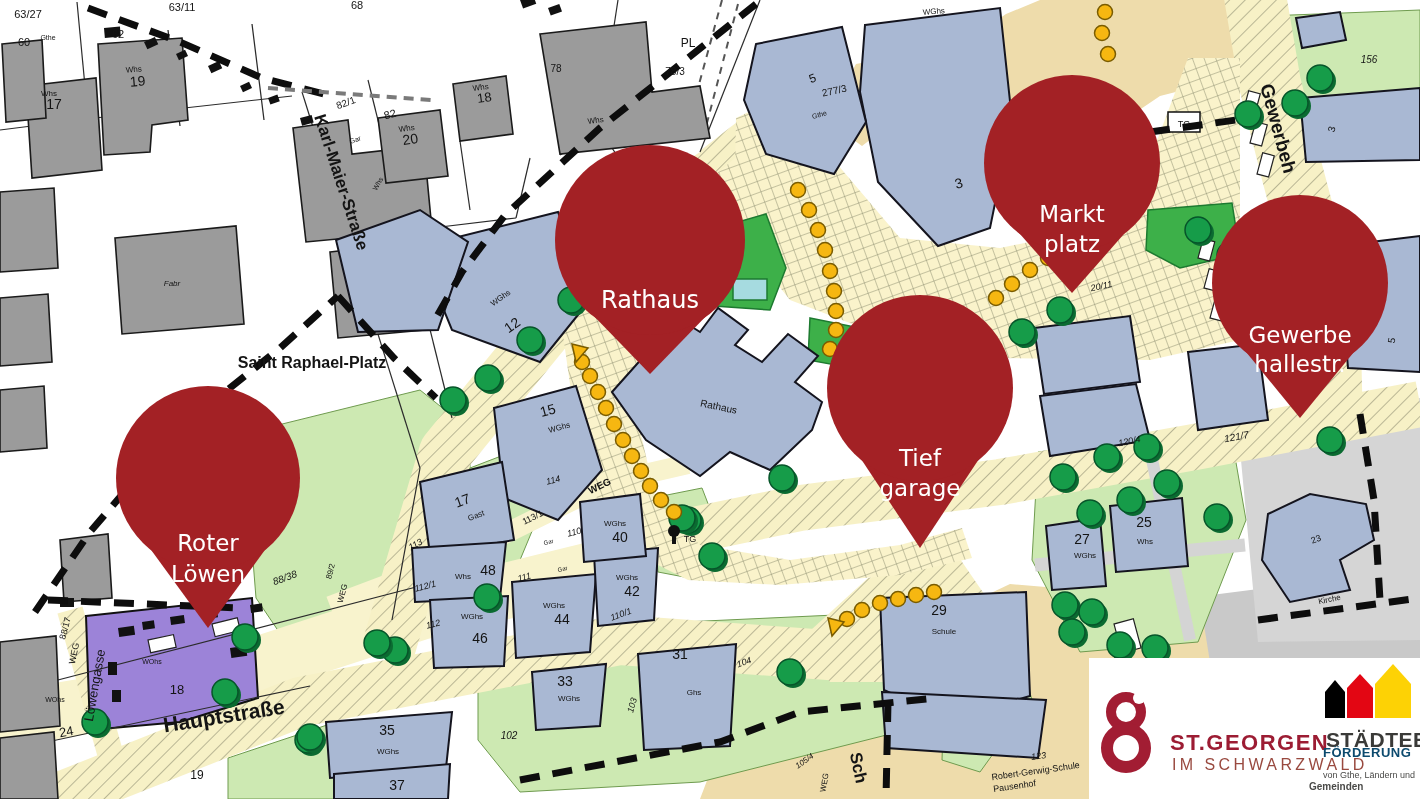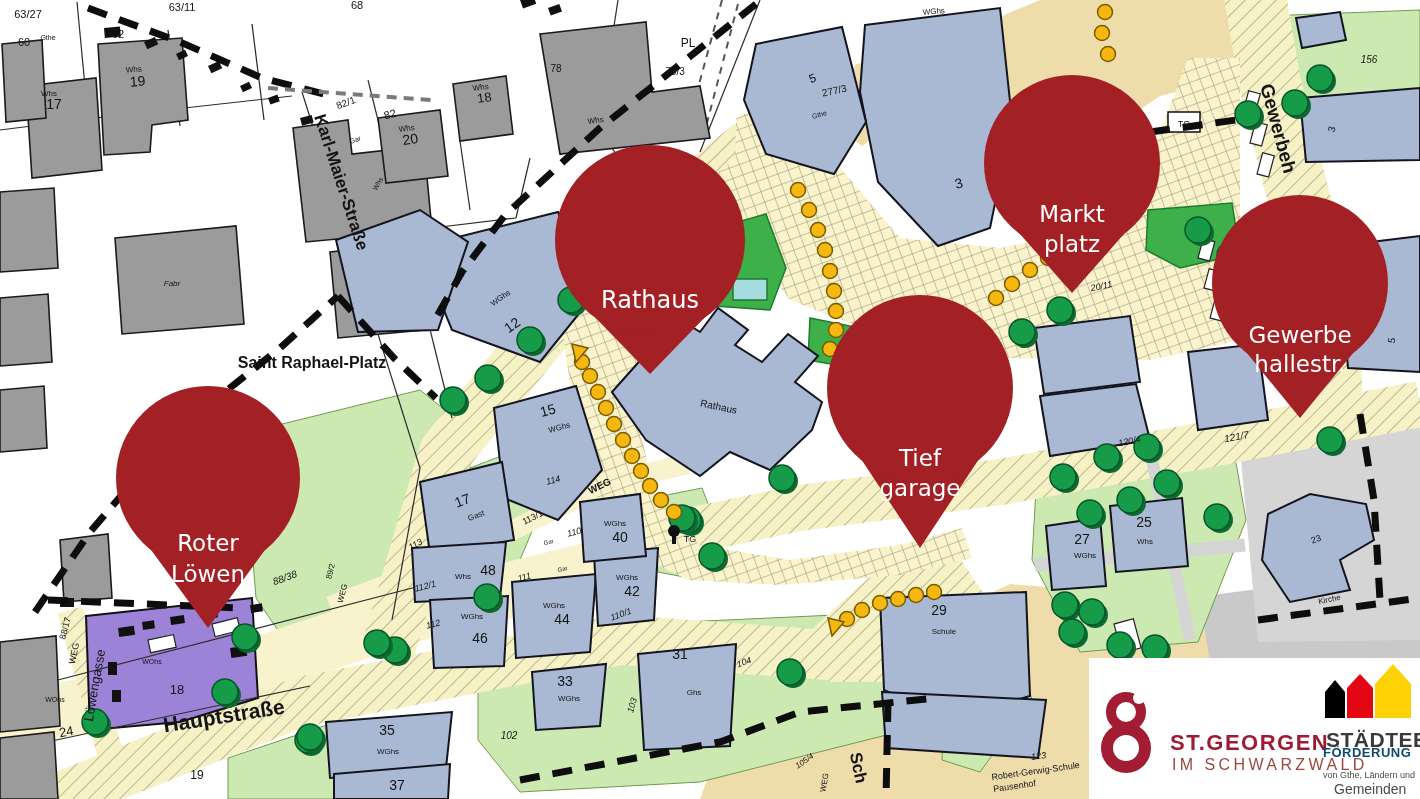--- a/index.html
+++ b/index.html
@@ -7,21 +7,21 @@
   #stage{position:relative;width:1420px;height:685px;background:#fff;}
   svg text{font-family:"Liberation Sans",sans-serif;}
   .pin-label{font-family:"DejaVu Sans",sans-serif;fill:#ffffff;}
   
   .logo-panel{position:absolute;left:1076px;top:658px;width:344px;height:141px;background:#ffffff;z-index:5;margin-left:13px;}
   .sg-title{position:absolute;left:81px;top:72px;font-size:22px;font-weight:700;letter-spacing:1.5px;color:#9c1c33;}
   .sg-sub{position:absolute;left:83px;top:98px;font-size:16px;font-weight:400;letter-spacing:3.4px;color:#99493f;}
   .stb1{position:absolute;left:237px;top:70px;font-size:21px;font-weight:800;letter-spacing:.5px;color:#3a3a38;}
   .stb2{position:absolute;left:234px;top:87px;font-size:13px;font-weight:700;letter-spacing:.5px;color:#0c4a6e;}
   .stb-sub1{position:absolute;left:234px;top:112px;font-size:9px;color:#4a4a48;}
-  .stb-sub2{position:absolute;left:245px;top:123px;font-size:14px;color:#4a4a48;}
+  .stb-sub2{position:absolute;left:220px;top:123px;font-size:10px;color:#4a4a48;font-weight:bold;}
   .logo-svg{position:absolute;left:0;top:0;}
   .houses-svg{position:absolute;left:228px;top:4px;}
 </style>
 </head>
 <body>
 
 <div id="stage">
   <svg id="map-svg" width="1420" height="799" viewBox="0 0 1420 799">
       <defs>
         <pattern id="hatch" width="11" height="11" patternUnits="userSpaceOnUse" patternTransform="rotate(45)">

